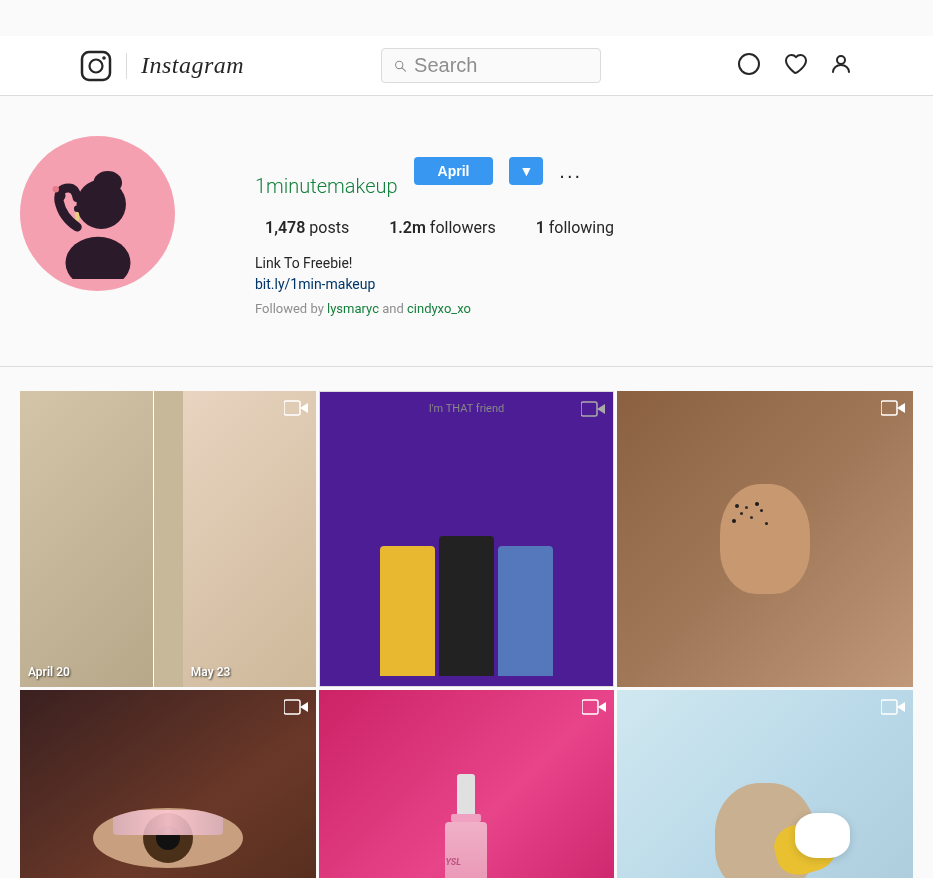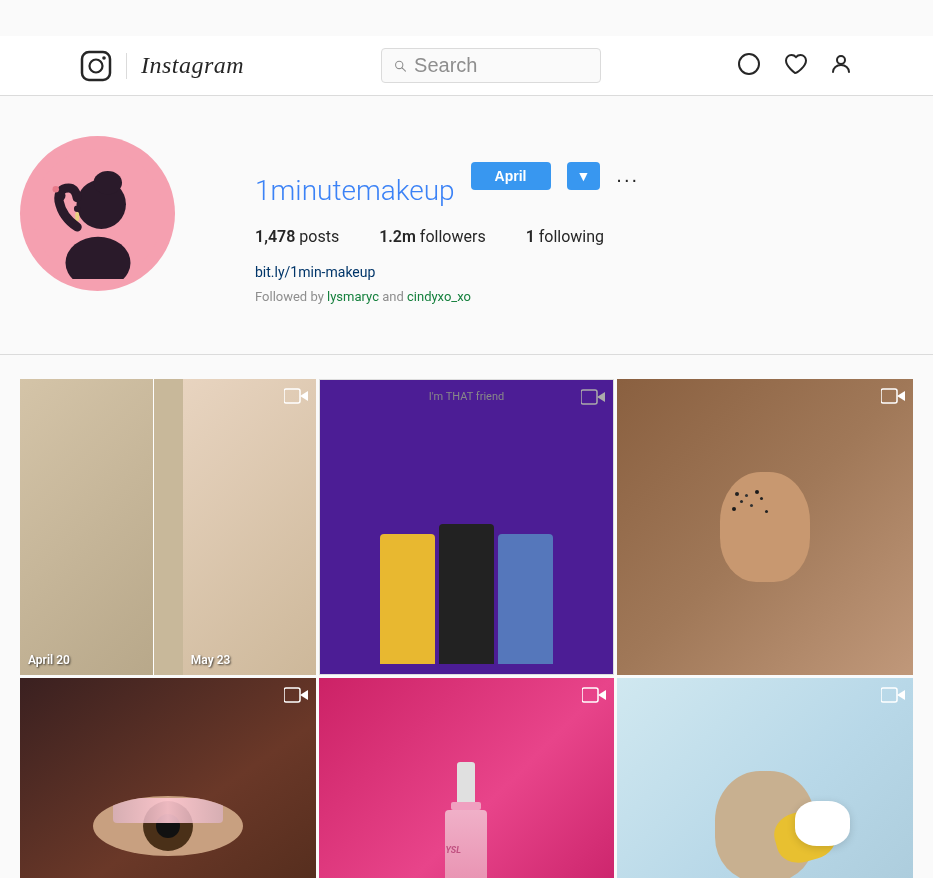--- a/index.html
+++ b/index.html
@@ -101,23 +101,23 @@
       flex: 1;
       padding-top: 8px;
     }
     .profile-name-row {
       display: flex;
       align-items: center;
       gap: 16px;
       margin-bottom: 20px;
     }
     .profile-username {
-      font-size: 28px;
+      font-size: 20px;
       font-weight: 300;
-      color: #3b82f6;
+      color: #15803d;
       margin-top: 30px;
     }
     .follow-btn {
       background: #3897f0;
       color: #fff;
       border: none;
       border-radius: 4px;
       padding: 6px 24px;
       font-size: 14px;
       font-weight: 600;
@@ -137,20 +137,21 @@
       border: none;
       font-size: 20px;
       cursor: pointer;
       color: #262626;
       letter-spacing: 2px;
     }
     .profile-stats {
       display: flex;
       gap: 40px;
       margin-bottom: 16px;
+      margin-left: 10px;
     }
     .stat-item {
       font-size: 16px;
       color: #262626;
     }
     .stat-count {
       font-weight: 600;
     }
     .profile-bio {
       font-size: 14px;
@@ -286,20 +287,23 @@
         <span class="stat-item">
           <span class="stat-count">1.2m</span>&nbsp;<span>followers</span>
         </span>
         <span class="stat-item">
           <span class="stat-count">1</span>&nbsp;<span>following</span>
         </span>
       </div>
 
       <div class="profile-bio">
         <div>
+          <span>Link To Freebie!</span>
+        </div>
+        <div>
           <a class="bio-link" href="#">bit.ly/1min-makeup</a>
         </div>
       </div>
 
       <div class="followed-by">
         <span>Followed by</span>
         <a href="#">lysmaryc</a>
         <span> and </span>
         <a href="#">cindyxo_xo</a>
       </div>

